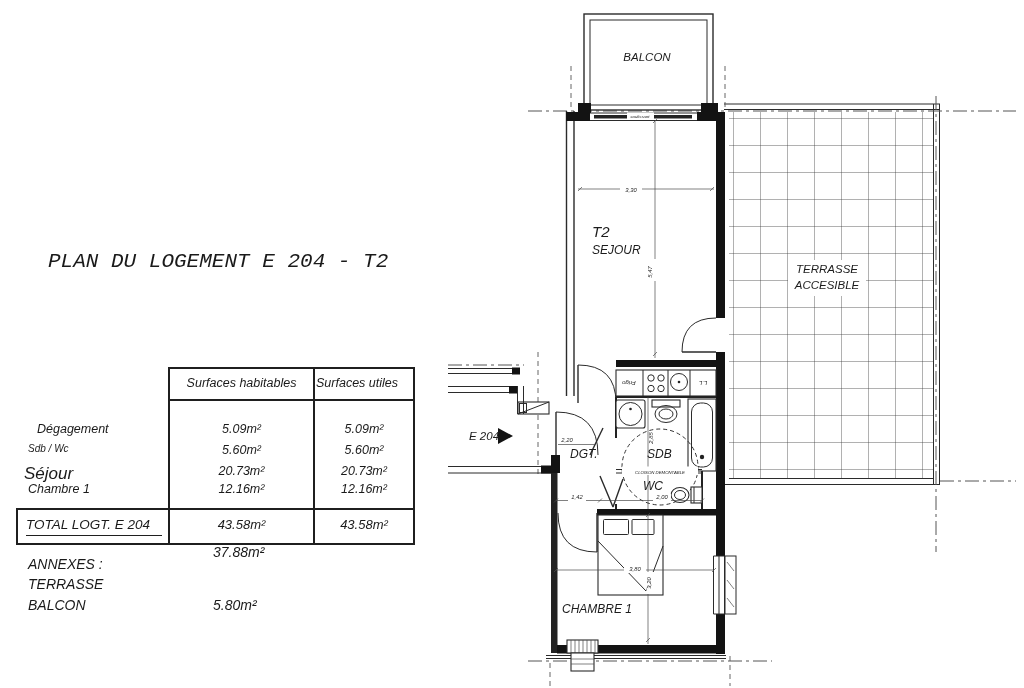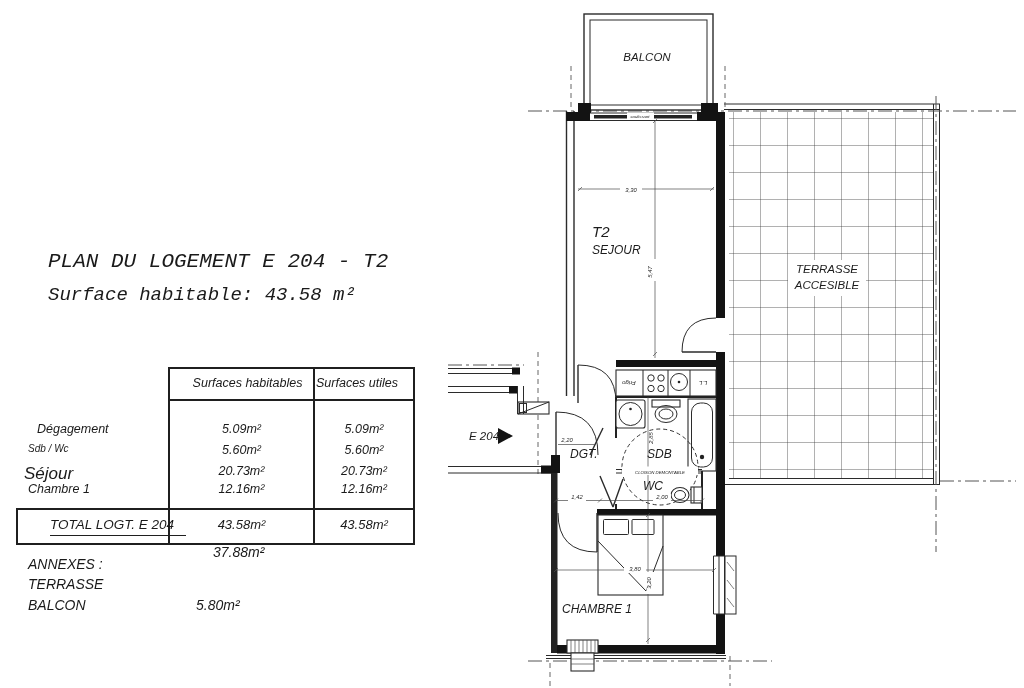--- a/index.html
+++ b/index.html
@@ -25,34 +25,33 @@
   .d{font-size:5.8px;}
   .micro{font-size:4.3px;}
   .wbg{fill:#ffffff;stroke:none;}
 </style>
 </head>
 <body>
 
 <div class="sheet">
 
   <div class="abs it" style="left:48px;top:250px;font-size:21px;">PLAN DU LOGEMENT E 204 - T2</div>
-  <div class="abs it" style="left:48px;top:284px;font-size:19px;">Surface habitable: 43.58 m²</div>
 
   <div>
     <div class="hline" style="left:168px;top:367px;width:247px;height:2px;"></div>
     <div class="hline" style="left:168px;top:399px;width:247px;height:2px;"></div>
     <div class="vline" style="left:168px;top:367px;width:2px;height:178px;"></div>
     <div class="vline" style="left:313px;top:367px;width:2px;height:178px;"></div>
     <div class="vline" style="left:413px;top:367px;width:2px;height:178px;"></div>
 
     <div class="hline" style="left:16px;top:508px;width:399px;height:2px;"></div>
     <div class="hline" style="left:16px;top:543px;width:399px;height:2px;"></div>
     <div class="vline" style="left:16px;top:508px;width:2px;height:37px;"></div>
 
-    <div class="cell" style="left:170px;top:376px;width:155px;font-size:12.5px;">Surfaces habitables</div>
+    <div class="cell" style="left:170px;top:376px;width:143px;font-size:12.5px;">Surfaces habitables</div>
     <div class="cell" style="left:315px;top:376px;width:84px;font-size:12.5px;">Surfaces utiles</div>
 
     <div>
       <div class="rowlabel" style="left:37px;top:422px;font-size:12.5px;">Dégagement</div>
       <div class="cell" style="left:170px;top:422px;width:143px;font-size:12.5px;">5.09m²</div>
       <div class="cell" style="left:315px;top:422px;width:98px;font-size:12.5px;">5.09m²</div>
     </div>
     <div>
       <div class="rowlabel" style="left:28px;top:443px;font-size:10px;">Sdb / Wc</div>
       <div class="cell" style="left:170px;top:443px;width:143px;font-size:12.5px;">5.60m²</div>
@@ -63,34 +62,34 @@
       <div class="cell" style="left:170px;top:464px;width:143px;font-size:12.5px;">20.73m²</div>
       <div class="cell" style="left:315px;top:464px;width:98px;font-size:12.5px;">20.73m²</div>
     </div>
     <div>
       <div class="rowlabel" style="left:28px;top:482px;font-size:12.5px;">Chambre 1</div>
       <div class="cell" style="left:170px;top:482px;width:143px;font-size:12.5px;">12.16m²</div>
       <div class="cell" style="left:315px;top:482px;width:98px;font-size:12.5px;">12.16m²</div>
     </div>
 
     <div>
-      <div class="rowlabel" style="left:26px;top:517px;font-size:13.5px;margin-left:24px;">
+      <div class="rowlabel" style="left:26px;top:517px;font-size:13.5px;">
         <span style="display:inline-block;border-bottom:1.5px solid #1f1f1f;padding:0 12px 3px 0;">TOTAL LOGT. E 204</span>
       </div>
       <div class="cell" style="left:170px;top:517px;width:143px;font-size:13px;">43.58m²</div>
       <div class="cell" style="left:315px;top:517px;width:98px;font-size:13px;">43.58m²</div>
     </div>
   </div>
 
   <div>
     <div class="rowlabel" style="left:28px;top:556px;font-size:14px;text-align:right;">ANNEXES :</div>
     <div class="rowlabel" style="left:28px;top:576px;font-size:14px;">TERRASSE</div>
     <div class="rowlabel" style="left:213px;top:544px;font-size:14px;">37.88m²</div>
     <div class="rowlabel" style="left:28px;top:597px;font-size:14px;">BALCON</div>
-    <div class="rowlabel" style="left:196px;top:597px;font-size:14px;">5.80m²</div>
+    <div class="rowlabel" style="left:213px;top:597px;font-size:14px;">5.80m²</div>
   </div>
 
   <svg id="plan" width="1024" height="688" viewBox="0 0 1024 688">
     <defs>
       <pattern id="tiles" patternUnits="userSpaceOnUse" x="733" y="118" width="27" height="27">
         <path d="M27,0 L0,0 L0,27" fill="none" stroke="#3c3c3c" stroke-width="0.8"></path>
       </pattern>
     </defs>
 
     <g>

